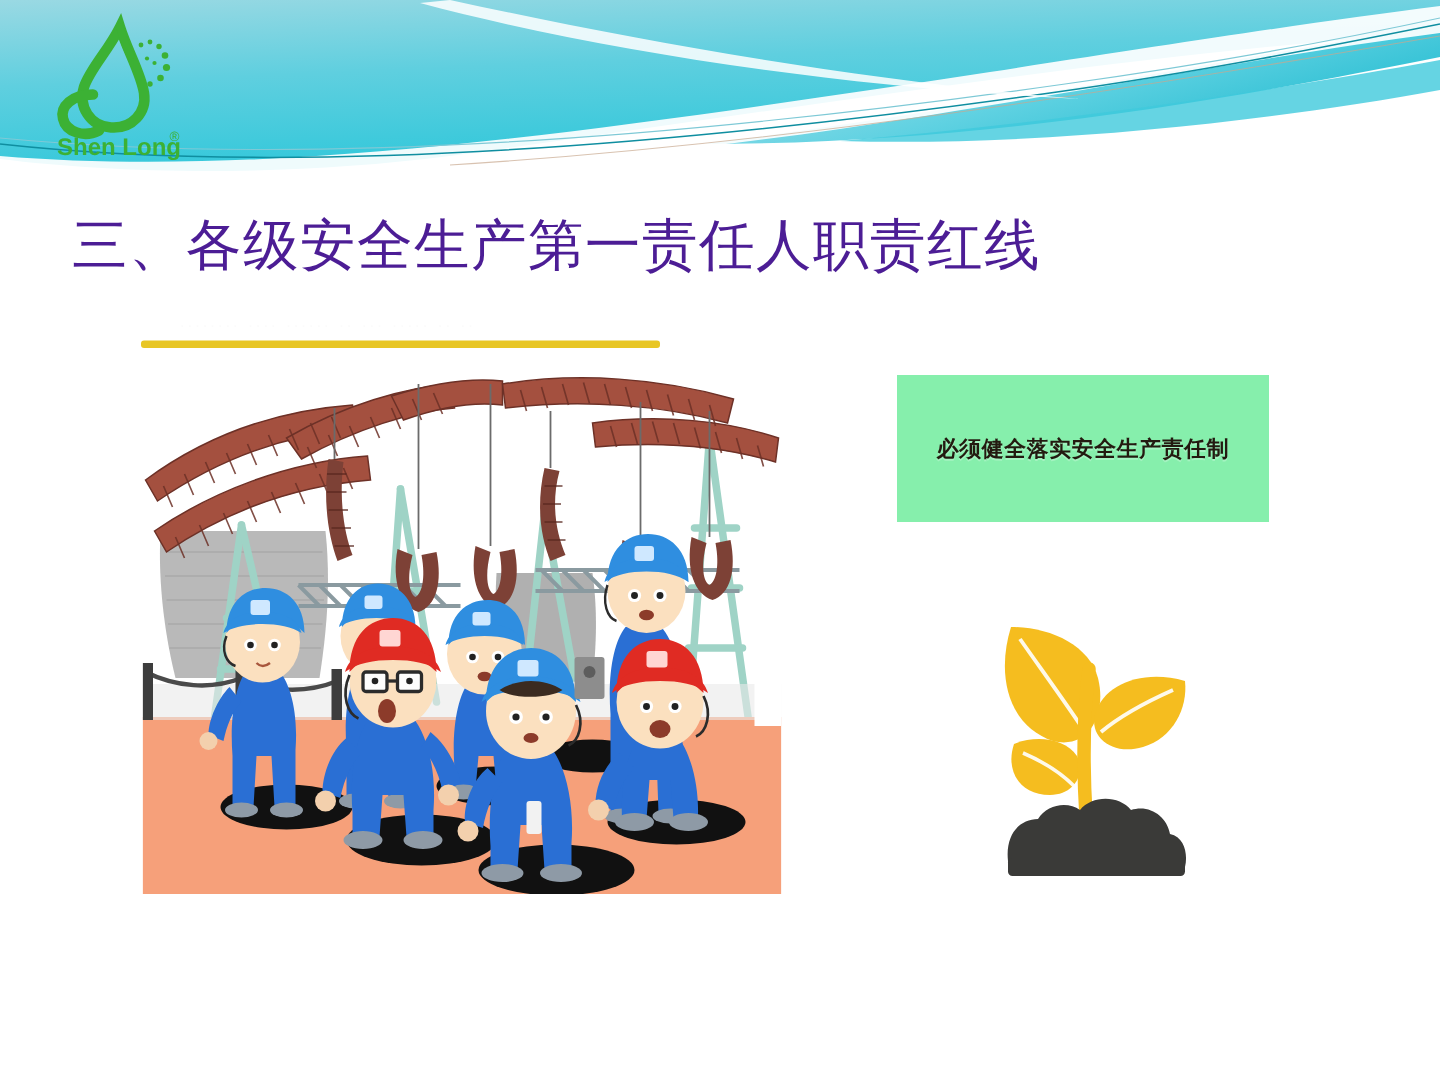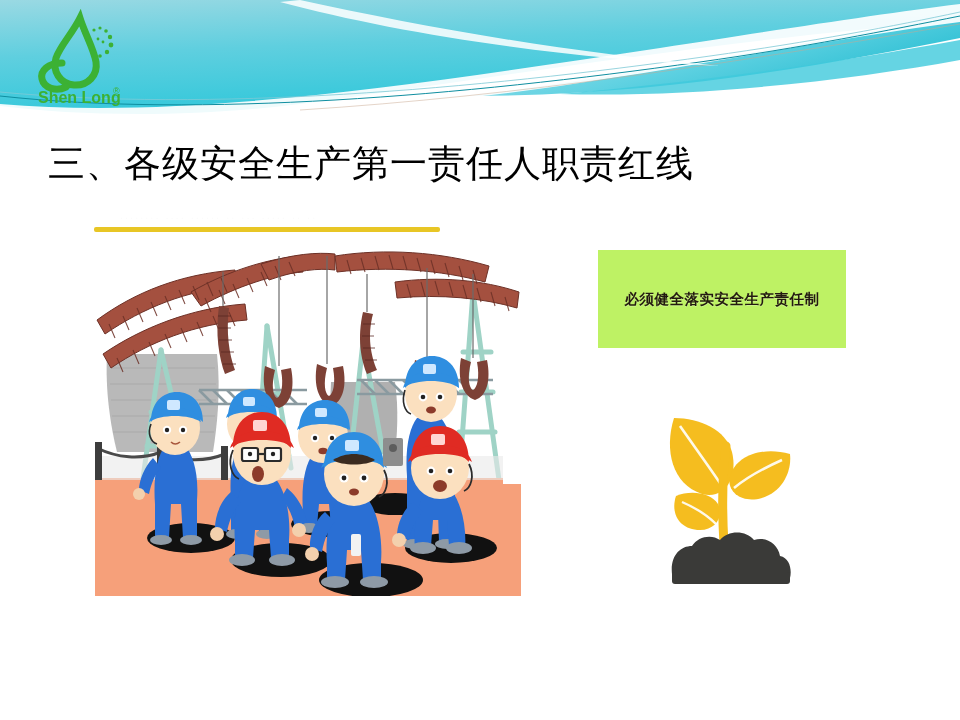--- a/index.html
+++ b/index.html
@@ -15,21 +15,21 @@
   .header svg { display:block; width:960px; height:118px; }
 
   
   .logo { position:absolute; left:28px; top:8px; width:104px; height:104px; }
   .logo svg { display:block; width:104px; height:104px; }
 
   
   .title {
     position:absolute; left:48px; top:142px; width:860px;
     font-size:37px; line-height:1.18; letter-spacing:1px;
-    color:#000000; white-space:nowrap;
+    color:#4c1d95; white-space:nowrap;
     font-family:"Liberation Sans","DejaVu Sans",sans-serif;
   }
 
   
   .content-panel {
     position:absolute; left:76px; top:214px; width:780px; height:384px;
     background:#ffffff;
   }
 
   
@@ -47,21 +47,21 @@
   
   .cartoon {
     position:absolute; left:95px; top:242px; width:426px; height:354px;
     overflow:hidden; background:#ffffff;
   }
   .cartoon svg { display:block; width:426px; height:354px; }
 
   
   .banner {
     position:absolute; left:598px; top:250px; width:248px; height:98px;
-    background:#bef264; display:flex; align-items:center; justify-content:center;
+    background:#86efac; display:flex; align-items:center; justify-content:center;
   }
   .banner-text {
     font-size:14.5px; font-weight:bold; color:#231a10;
     letter-spacing:0.5px; white-space:nowrap;
     text-shadow:0 1px 0 rgba(255,255,255,.25);
   }
 
   
   .sprout { position:absolute; left:650px; top:388px; width:160px; height:198px; }
   .sprout svg { display:block; width:160px; height:198px; }

